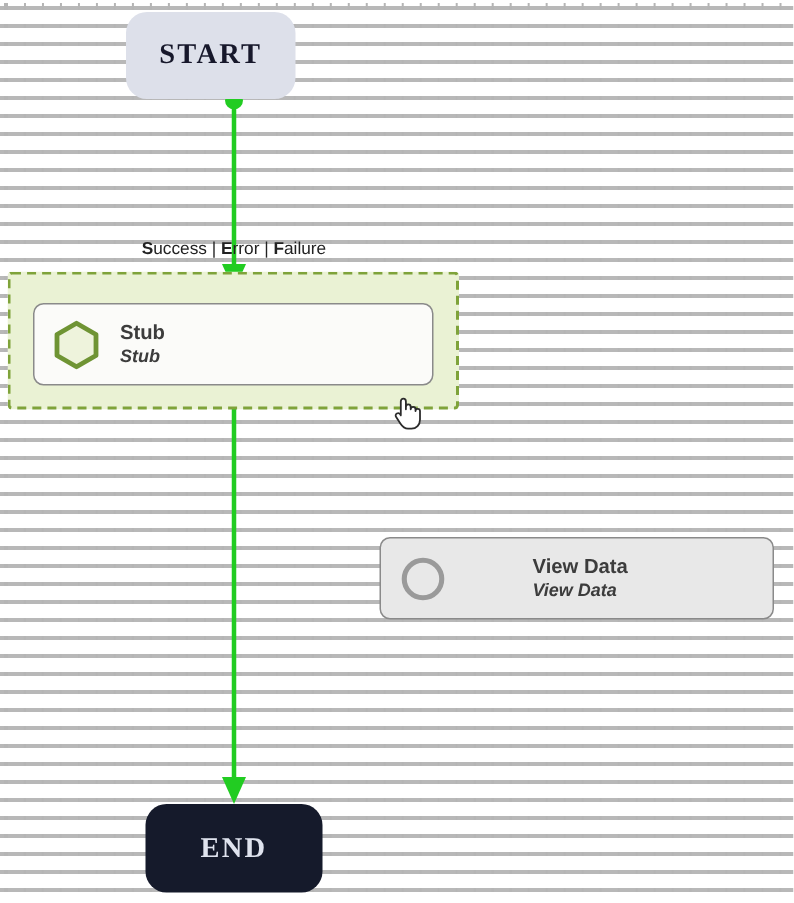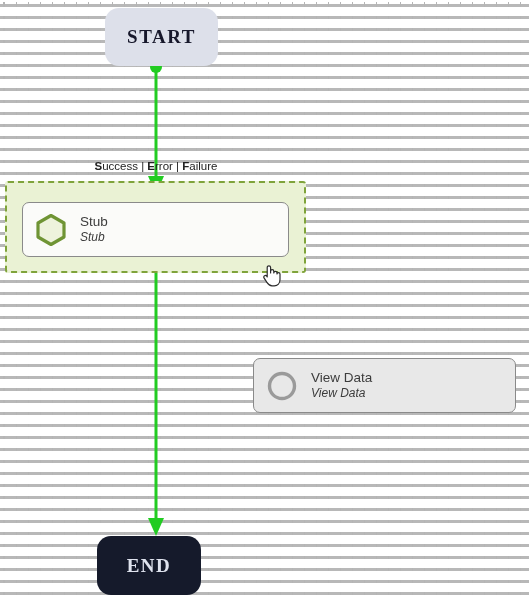--- a/index.html
+++ b/index.html
@@ -33,42 +33,43 @@
     mask-image: repeating-linear-gradient(to bottom,
         #000 0px, #000 3px, rgba(0,0,0,0) 3px, rgba(0,0,0,0) 12px);
     background-position: 4px 4px;
     -webkit-mask-position: 0 4px;
     mask-position: 0 4px;
   }
 
   .node {
     position: absolute;
     box-sizing: border-box;
+    font-weight: bold;
   }
 
   
   .terminal {
     display: flex;
     align-items: center;
     justify-content: center;
     border-radius: 14px;
     font-family: "Liberation Serif", serif;
     font-weight: bold;
     letter-spacing: 1.5px;
   }
   #start-node {
-    left: 105px; top: 8px;
+    left: 84px; top: 8px;
     width: 113px; height: 58px;
     background: #dde0ea;
     color: #17182b;
     font-size: 19px;
   }
   #end-node {
     left: 97px; top: 536px;
-    width: 104px; height: 59px;
+    width: 118px; height: 59px;
     background: #151a2b;
     color: #dfe3ee;
     font-size: 19px;
   }
 
   
   #dropzone {
     left: 5px; top: 181px;
     width: 301px; height: 92px;
     background: #eaf2d4;
@@ -87,20 +88,21 @@
     left: 22px; top: 202px;
     width: 267px; height: 55px;
     background: #fbfbf9;
     border: 1.5px solid #8a8a8a;
   }
   #viewdata-node {
     left: 253px; top: 358px;
     width: 263px; height: 55px;
     background: #e8e8e8;
     border: 1.5px solid #8a8a8a;
+    gap: 44px;
   }
 
   .node-icon {
     flex: 0 0 auto;
     width: 34px; height: 34px;
     margin-left: 11px;
     display: flex;
     align-items: center;
     justify-content: center;
   }

